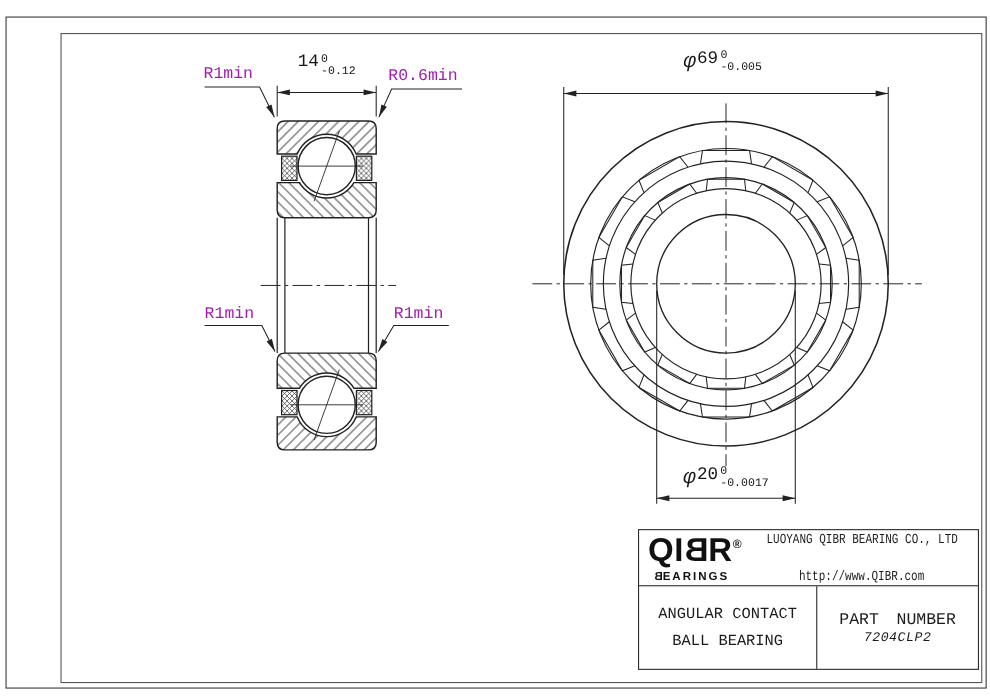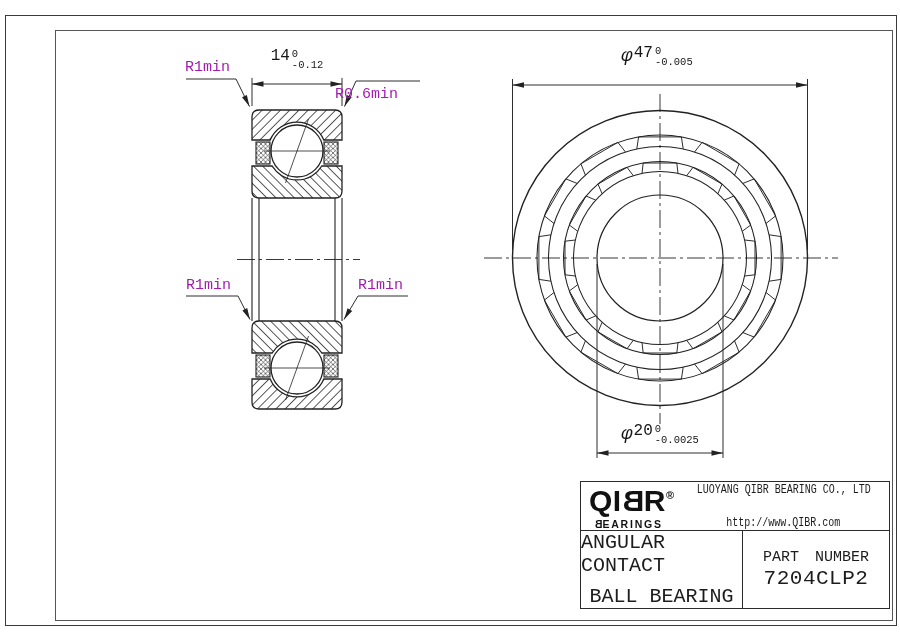--- a/index.html
+++ b/index.html
@@ -23,24 +23,24 @@
              font-size:30px;line-height:1.02;letter-spacing:0.5px;color:#111;white-space:nowrap;}
   .logo-reg{font-size:11px;vertical-align:12px;font-weight:bold;}
   .logo-sub{font-family:"Liberation Sans","DejaVu Sans",sans-serif;font-weight:bold;
             font-size:10.5px;letter-spacing:1.8px;color:#111;margin:1px 0 0 4px;white-space:nowrap;}
   .flip{display:inline-block;transform:scaleX(-1);}
   .tb-company{flex:1;display:flex;flex-direction:column;justify-content:center;align-items:center;gap:19px;padding-right:4px;}
   .tb-company .line{font-size:12.5px;white-space:nowrap;}
   .squeeze{display:inline-block;transform:scaleX(0.8);transform-origin:50% 50%;}
   .tb-bottom{flex:1;display:flex;}
   .tb-cell{display:flex;flex-direction:column;justify-content:center;align-items:center;}
-  .tb-product{width:161px;border-right:1.6px solid #2b2b2b;gap:8px;font-size:20px;}
+  .tb-product{width:161px;border-right:1.6px solid #2b2b2b;gap:8px;font-size:14px;}
   .tb-part{flex:1;gap:1px;}
   .tb-part .part-label{font-size:15px;word-spacing:7px;}
-  .tb-part .part-number{font-size:21px;letter-spacing:0.5px;}
+  .tb-part .part-number{font-size:12px;letter-spacing:0.5px;font-style:italic;}
 </style>
 </head>
 <body>
 
 <div id="sheet">
 
   <div id="outer-border" class="border-box"></div>
   <div id="inner-frame" class="border-box"></div>
 
   <svg width="900" height="636" viewBox="0 0 900 636">
@@ -127,47 +127,47 @@
 
       <path stroke-width="0.95" d="M512.5,250 V79 M807.5,250 V79"></path>
       <line stroke-width="0.95" x1="512.5" y1="85" x2="807.5" y2="85" marker-start="url(#arr)" marker-end="url(#arr)"></line>
 
       <path stroke-width="0.95" d="M597,264 V458 M723,264 V458"></path>
       <line stroke-width="0.95" x1="597" y1="453" x2="723" y2="453" marker-start="url(#arr)" marker-end="url(#arr)"></line>
     </g>
   </svg>
 
   <div class="lbl" style="left:185px;top:59px;">R1min</div>
-  <div class="lbl" style="left:335px;top:61px;margin-top:25px;">R0.6min</div>
+  <div class="lbl" style="left:353px;top:61px;">R0.6min</div>
   <div class="lbl" style="left:186px;top:277px;">R1min</div>
   <div class="lbl" style="left:358px;top:277px;">R1min</div>
 
   <div class="dim" style="left:227px;top:48px;width:140px;">
     <span class="val">14</span>
     <span class="tol">
       <span>0</span>
       <span>-0.12</span>
     </span>
   </div>
 
   <div class="dim" style="left:587px;top:45px;width:140px;">
     <span class="phi">φ</span>
-    <span class="val">47</span>
+    <span class="val">69</span>
     <span class="tol">
       <span>0</span>
       <span>-0.005</span>
     </span>
   </div>
 
   <div class="dim" style="left:590px;top:423px;width:140px;">
     <span class="phi">φ</span>
     <span class="val">20</span>
     <span class="tol">
       <span>0</span>
-      <span>-0.0025</span>
+      <span>-0.0017</span>
     </span>
   </div>
 
   <div id="title-block">
     <div class="tb-top">
       <div class="tb-logo">
         <div class="logo-line"><span>Q</span><span>I</span><span class="flip">B</span><span>R</span><span class="logo-reg">®</span></div>
         <div class="logo-sub"><span class="flip">B</span><span>EARINGS</span></div>
       </div>
       <div class="tb-company">

